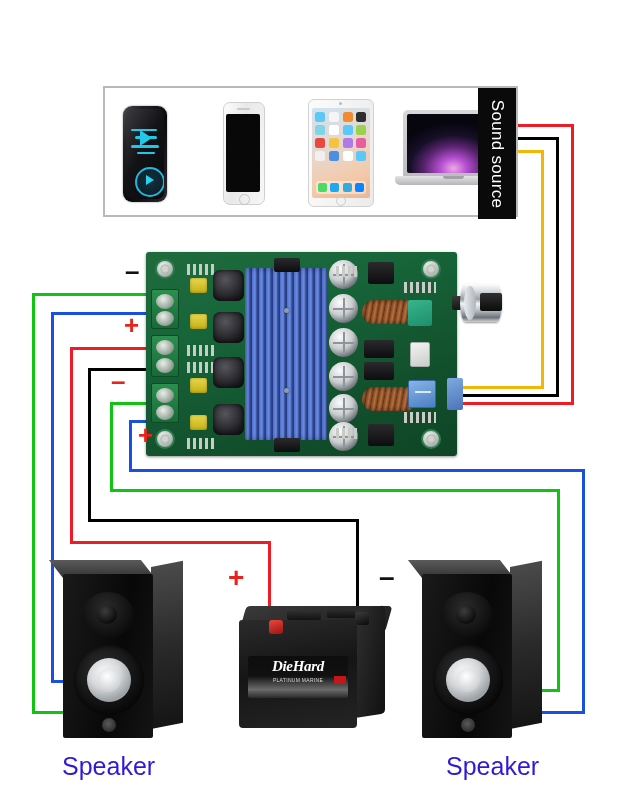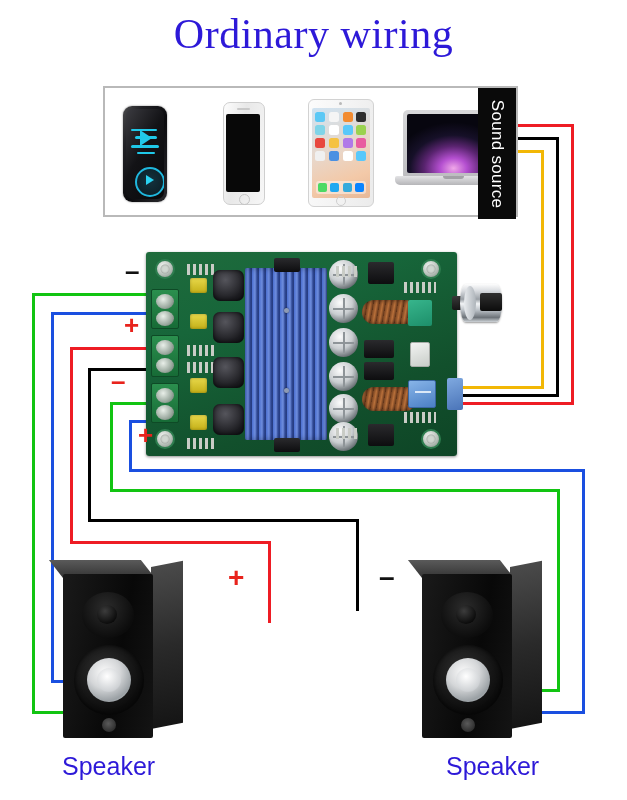--- a/index.html
+++ b/index.html
@@ -408,21 +408,20 @@
     font-family:"Liberation Sans", sans-serif;
   }
   .sign-red{color:#e8231c;}
   .sign-black{color:#111111;}
 </style>
 </head>
 <body>
 
 <div class="stage">
 
-  <div class="title">Ordinary wiring</div>
 
   <div class="source-panel">
 
     <div class="device mp3">
       <div class="mp3-body"></div>
       <div class="mp3-screen">
         <div class="wave w1"></div>
         <div class="mp3-arrow"></div>
         <div class="wave w2"></div>
         <div class="wave w3"></div>
@@ -624,19 +623,33 @@
     <div class="spk-side" style="left:88px;top:7px;width:32px;height:162px;transform:skewY(-11deg);transform-origin:left top;"></div>
     <div class="spk-front" style="left:0;top:14px;width:90px;height:164px;"></div>
     <div class="tweeter-out" style="left:19px;top:32px;width:52px;height:46px;"></div>
     <div class="tweeter-dome" style="left:34px;top:45px;width:20px;height:19px;"></div>
     <div class="woofer-out" style="left:11px;top:85px;width:70px;height:70px;"></div>
     <div class="woofer-cone" style="left:24px;top:98px;width:44px;height:44px;"></div>
     <div class="woofer-cap" style="left:34px;top:108px;width:24px;height:24px;"></div>
     <div class="spk-logo" style="left:39px;top:158px;width:14px;height:14px;"></div>
   </div>
 
+  <div class="battery">
+    <div class="bat-top"></div>
+    <div class="bat-cap" style="left:48px;top:13px;width:34px;height:9px;"></div>
+    <div class="bat-cap" style="left:88px;top:11px;width:30px;height:9px;"></div>
+    <div class="bat-side"></div>
+    <div class="bat-front"></div>
+    <div class="post-red"></div>
+    <div class="post-blk"></div>
+    <div class="bat-label">
+      <div class="bat-brand">DieHard</div>
+      <div class="bat-sub">PLATINUM MARINE</div>
+      <div class="bat-red"></div>
+    </div>
+  </div>
   <div class="sign sign-red" style="left:228px;top:562px;font-size:28px;">+</div>
   <div class="sign sign-black" style="left:379px;top:561px;font-size:28px;">–</div>
 
   <div class="lbl lbl-speaker" style="left:62px;top:752px;">Speaker</div>
   <div class="lbl lbl-speaker" style="left:446px;top:752px;">Speaker</div>
 
 </div>
 
 </body></html>

